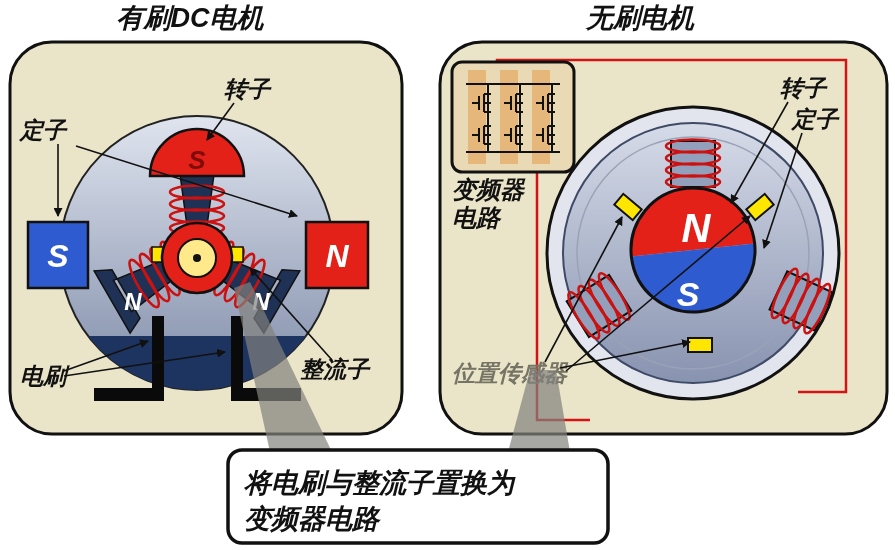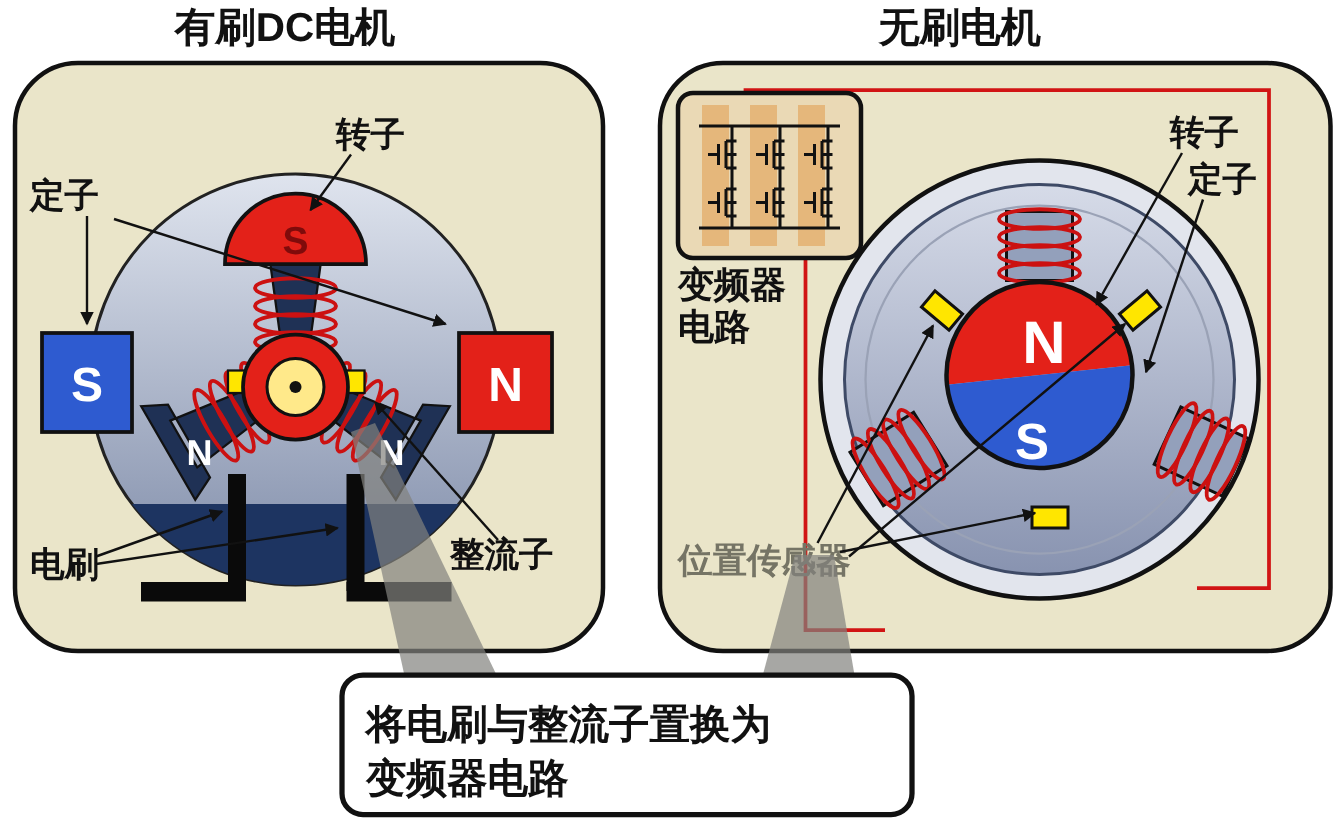--- a/index.html
+++ b/index.html
@@ -1,16 +1,16 @@
 <!DOCTYPE html>
 <html><head>
 <meta charset="utf-8">
 <style>
   html,body{margin:0;padding:0;background:#fff;}
-  #stage{position:relative;width:895px;height:550px;background:#ffffff;overflow:hidden;}
+  #stage{position:relative;width:895px;height:550px;background:#ffffff;overflow:hidden;font-style:italic;}
   svg{display:block;}
   text{font-family:"Liberation Sans","DejaVu Sans",sans-serif;}
 </style>
 </head>
 <body>
 
 <div id="stage">
 <svg width="895" height="550" viewBox="0 0 895 550">
   <defs>
     <linearGradient id="gradL" x1="0" y1="0" x2="0" y2="1">

